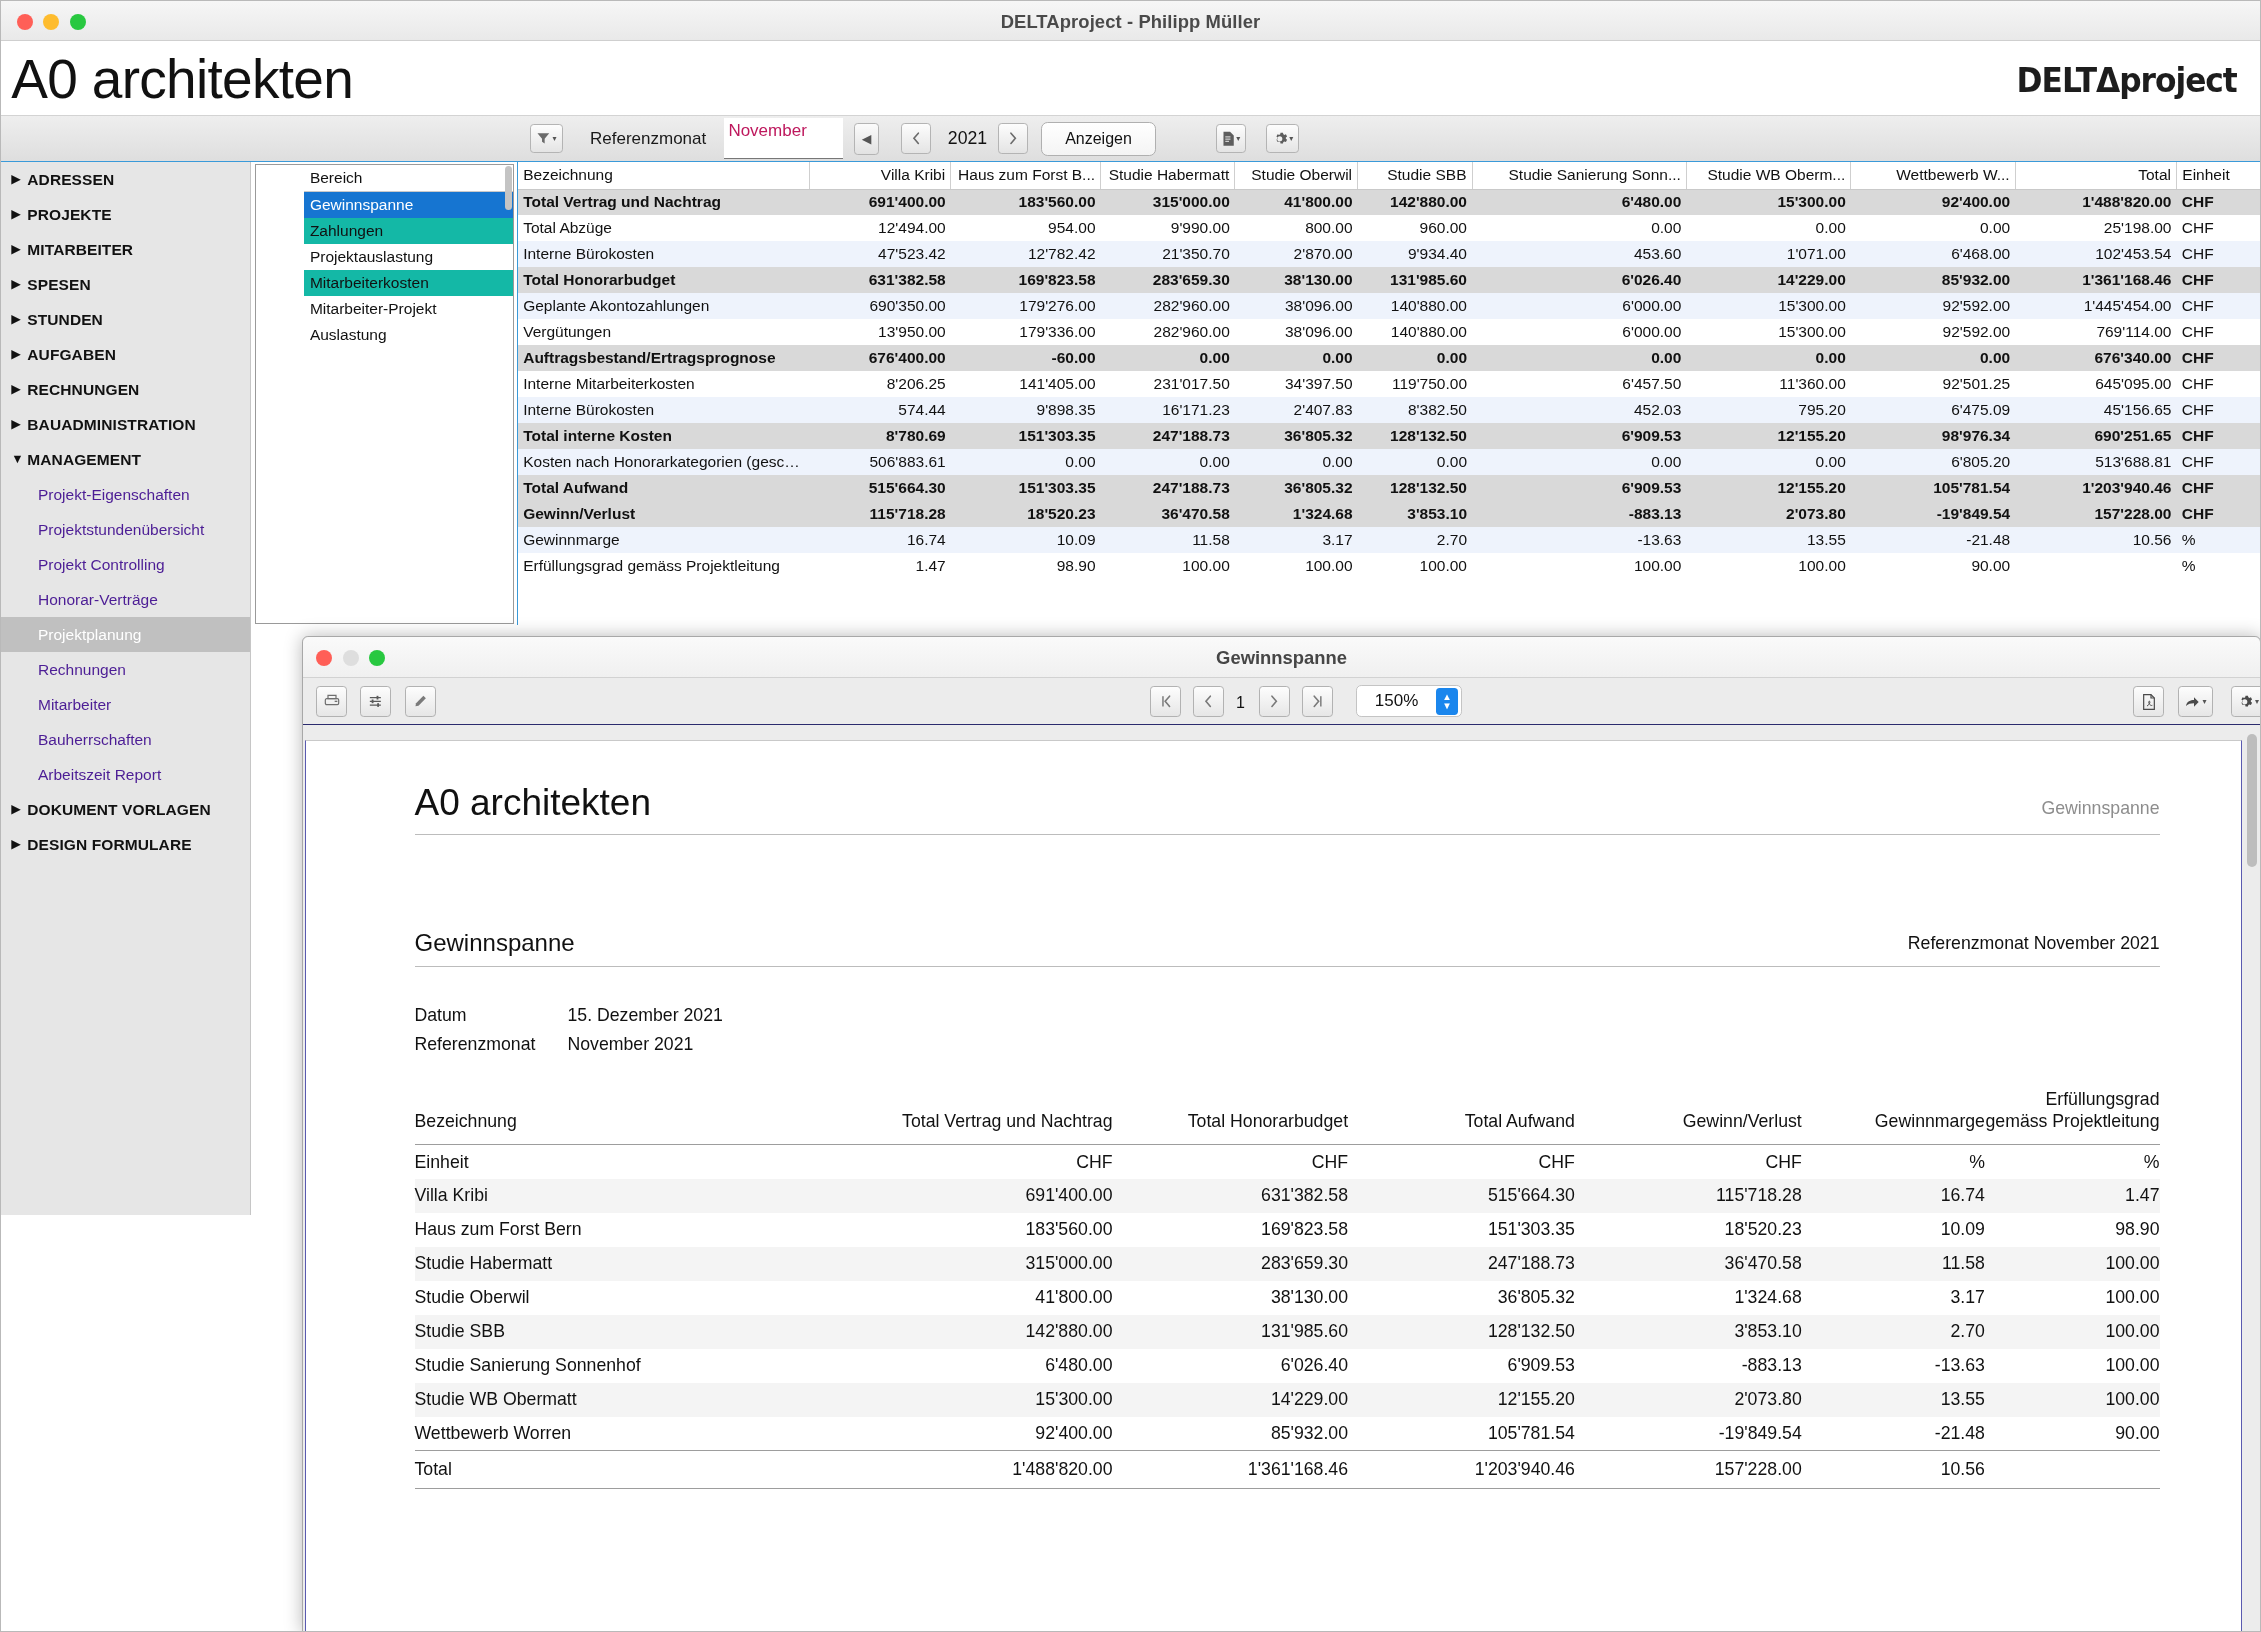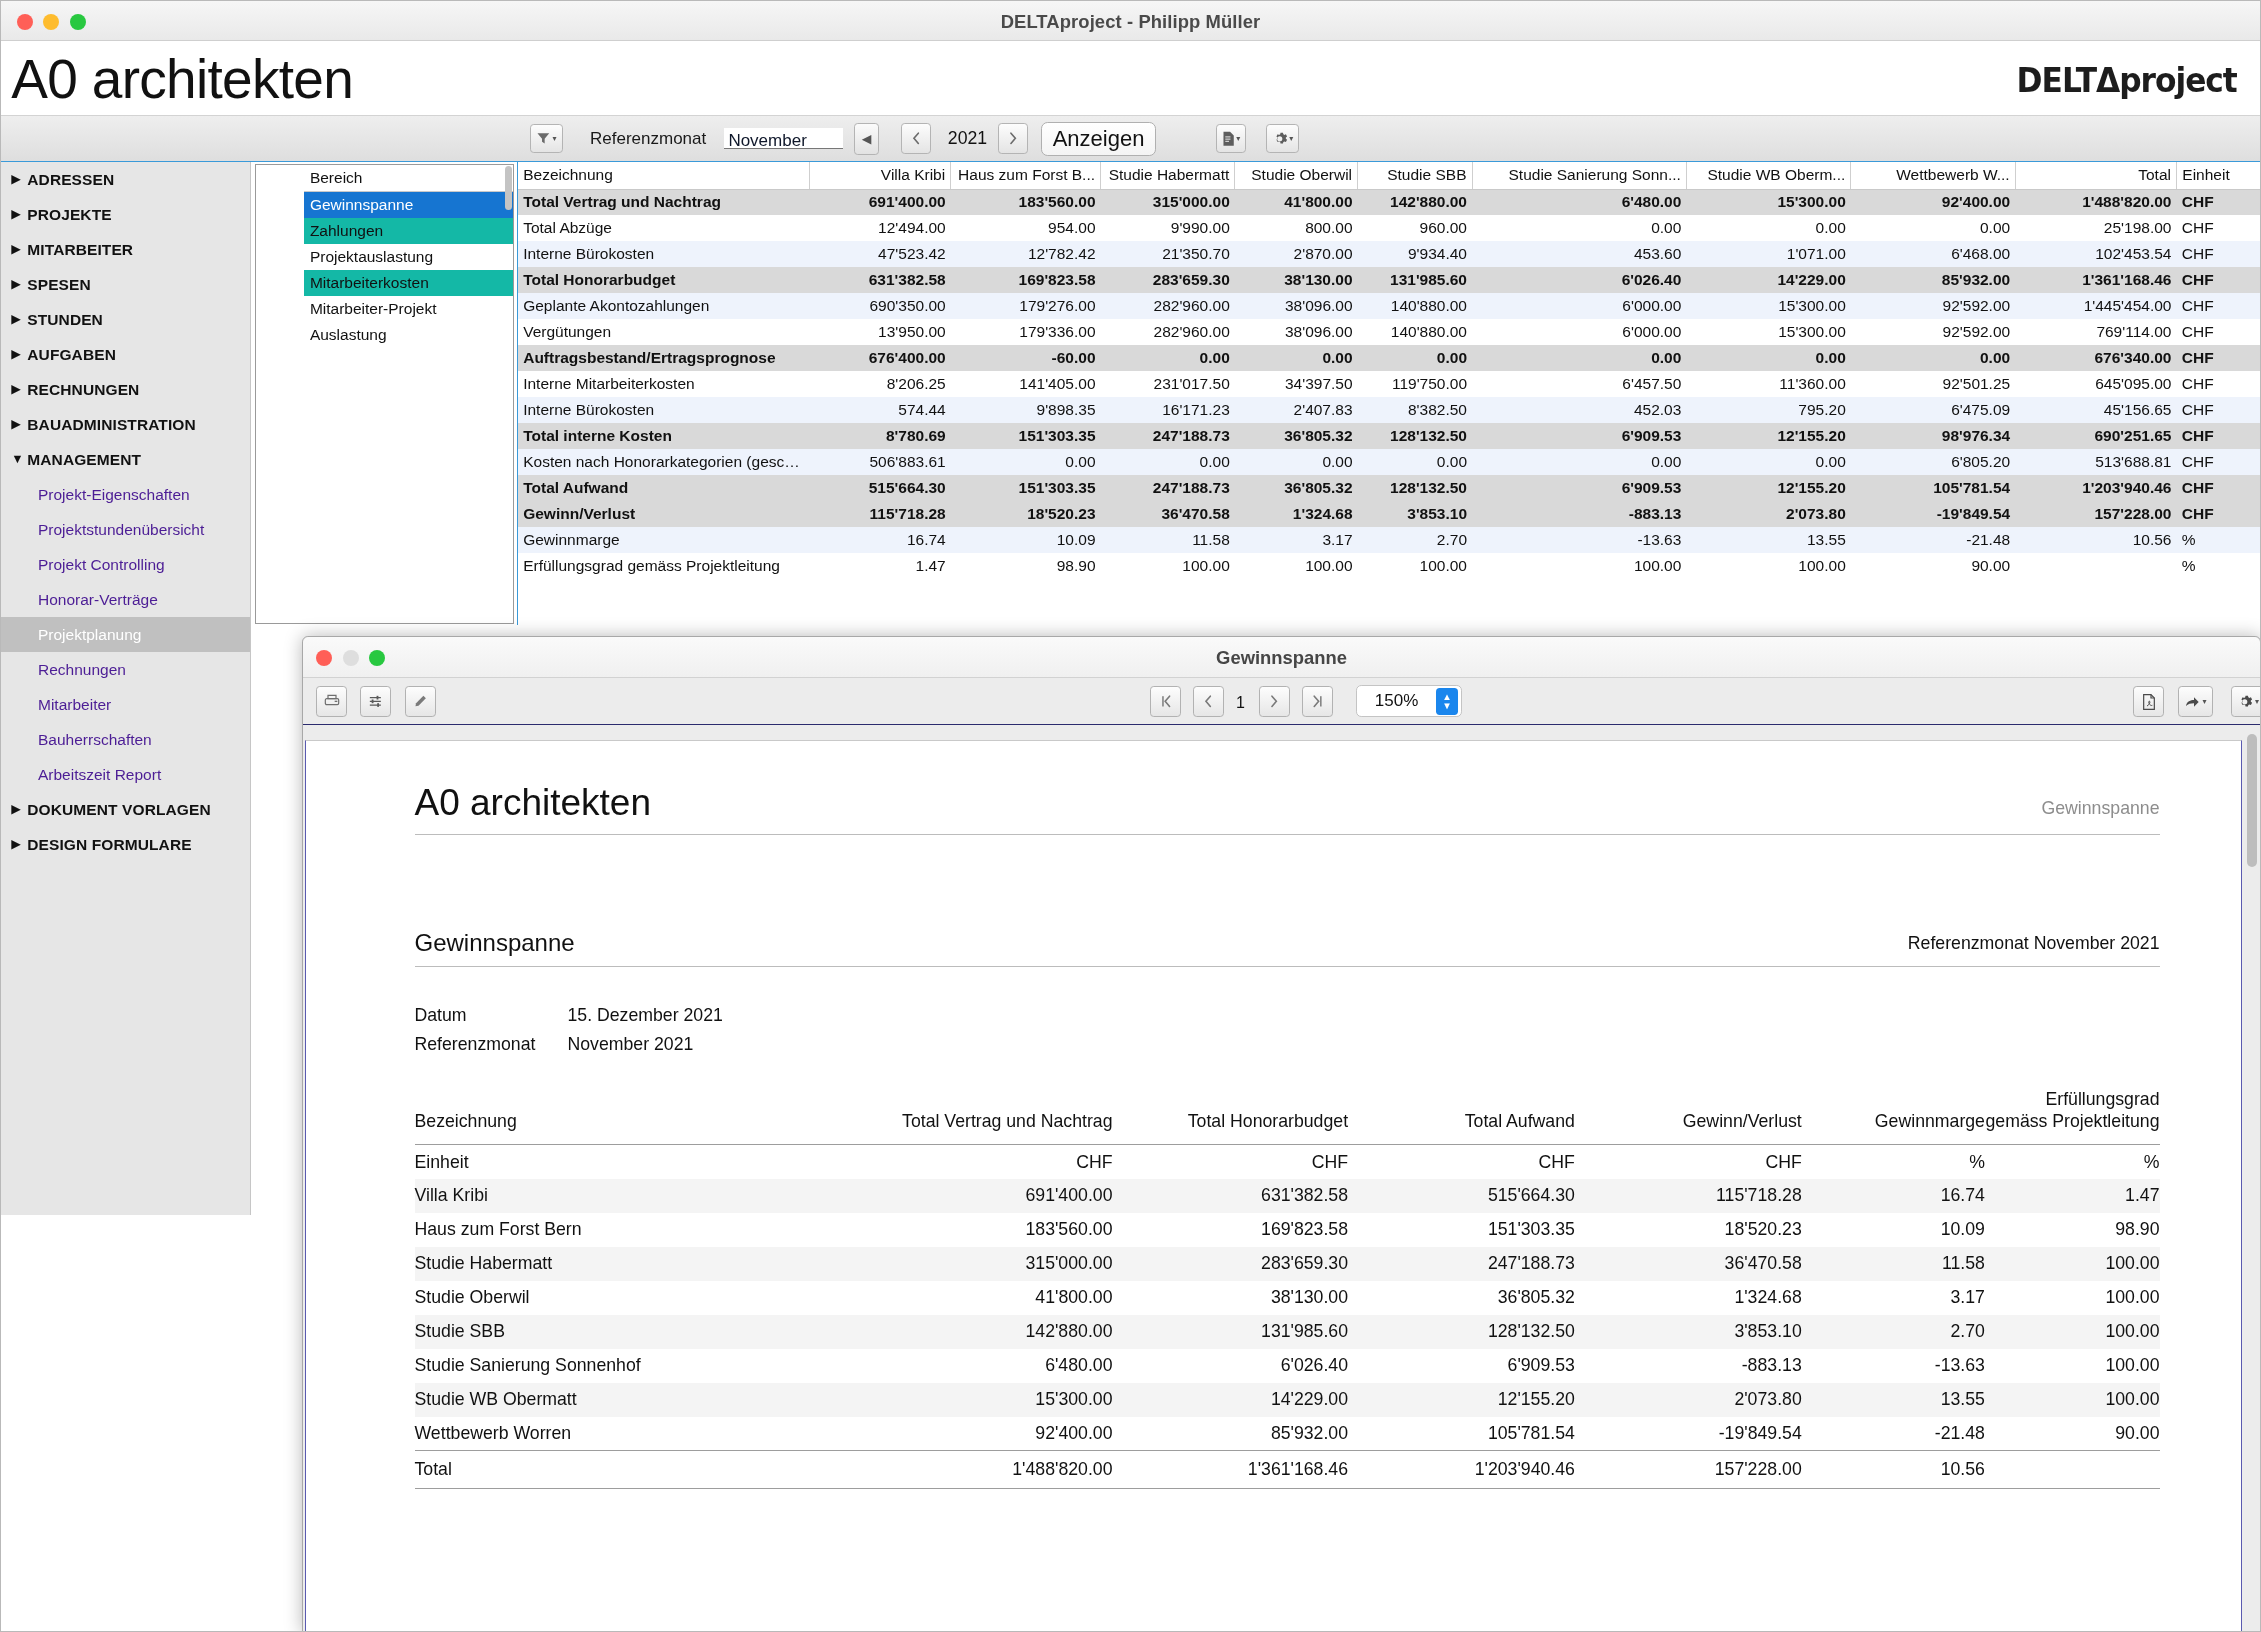--- a/index.html
+++ b/index.html
@@ -76,24 +76,24 @@
     gap: 1.5px; padding: 0 5.2px; cursor: pointer;
   }
   .tb-caret { font-size: 8px; color: #555; line-height: 1; }
   #filter-btn { position: absolute; left: 529px; }
   #ref-label {
     position: absolute; left: 589px;
     font-size: 17px; color: #1a1a1a;
   }
   #month-input {
     position: absolute; left: 723px;
-    width: 119px; height: 21px;
+    width: 119px; height: 41px;
     background: #ffffff; border: none;
     border-bottom: 0.7px solid #777;
-    font-size: 17px; color: #0f172a;
+    font-size: 17px; color: #be185d;
     padding: 0 4.4px; line-height: 26.5px;
   }
   #month-stepper {
     position: absolute; left: 853px;
     width: 25px; height: 32px;
     border: 0.7px solid #b4b4b4; border-radius: 3.7px;
     background: linear-gradient(180deg,#fbfbfb 0%,#e2e2e2 100%);
     display: flex; align-items: center; justify-content: center;
     font-size: 12.5px; color: #555; cursor: pointer;
   }
@@ -107,21 +107,21 @@
   }
   #year-next {
     position: absolute; left: 997px;
     width: 23.6px; height: 31px;
   }
   #show-btn {
     position: absolute; left: 1040px;
     width: 115px; height: 34px;
     border: 0.7px solid #b0b0b0; border-radius: 6.6px;
     background: linear-gradient(180deg,#ffffff 0%,#f4f4f4 100%);
-    font-size: 22px; color: #111;
+    font-size: 16px; color: #111;
     display: flex; align-items: center; justify-content: center;
     cursor: pointer;
   }
   #doc-btn { position: absolute; left: 1215px; }
   #gear-btn { position: absolute; left: 1265px; }
 
   
   #body-area {
     position: relative;
     height: calc(1632px - 40px - 75px - 46px);

